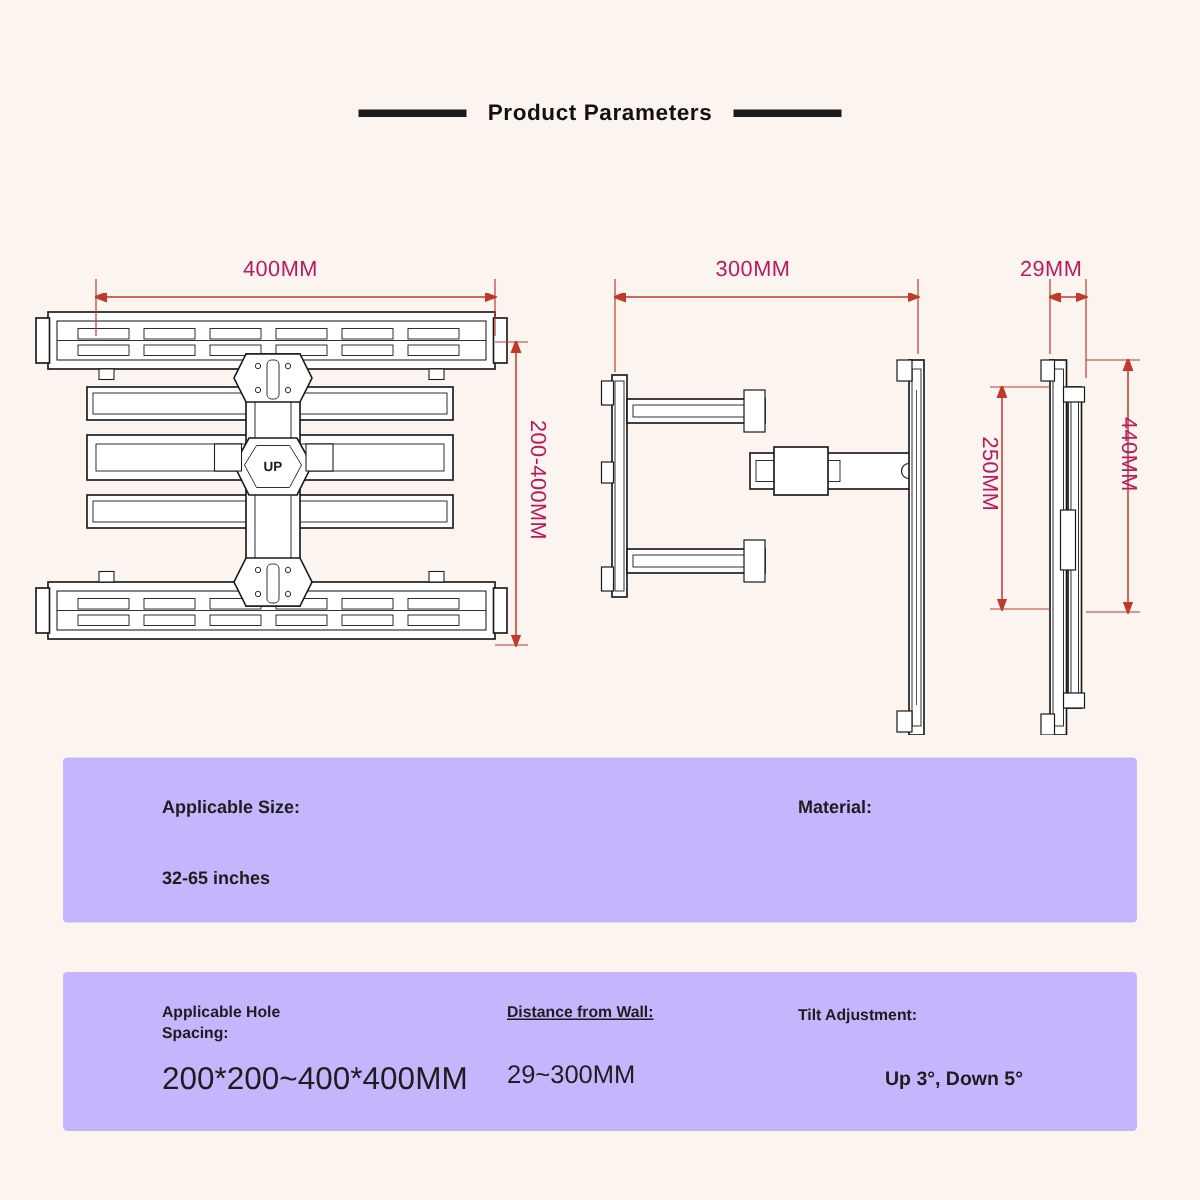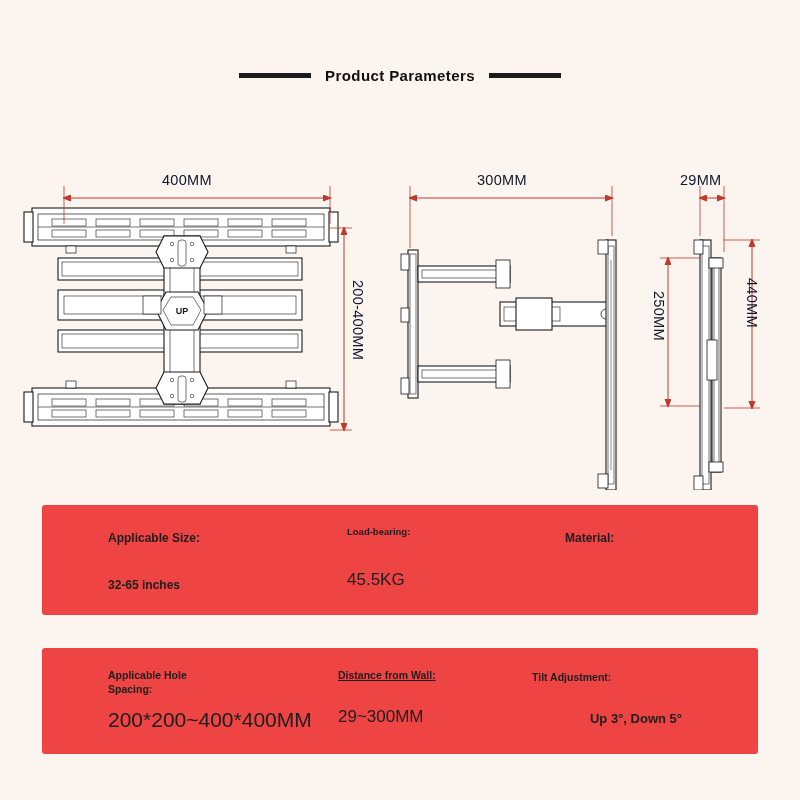--- a/index.html
+++ b/index.html
@@ -51,35 +51,35 @@
   .drawing {
     position: absolute;
     top: 140px;
     left: 0;
     width: 800px;
     height: 350px;
   }
   .dim-label {
     position: absolute;
     font-size: 14.5px;
-    color: #0f172a;
+    color: #be185d;
     white-space: nowrap;
     letter-spacing: 0.3px;
   }
   .dim-label.vert {
     writing-mode: vertical-rl;
     text-orientation: mixed;
   }
 
   
   .panel {
     position: absolute;
     left: 42px;
     width: 716px;
-    background: #ef4444;
+    background: #c4b5fd;
     border-radius: 3px;
   }
   .panel.one { top: 505px; height: 110px; }
   .panel.two { top: 648px; height: 106px; }
 
   .cell {
     position: absolute;
     top: 0;
     height: 100%;
   }
@@ -293,26 +293,22 @@
     <div class="dim-label vert" style="left:744px; top:138px;">440MM</div>
   </div>
 
   <div class="panel one">
 
     <div class="cell" style="left:66px; width:230px;">
       <div class="cell-label" style="left:0; top:25px; width:110px; font-size:12px;">Applicable Size:</div>
       <div class="cell-value" style="left:0; top:72px; font-size:12px; font-weight:bold;">32-65 inches</div>
     </div>
 
-    <div class="cell" style="left:305px; width:190px;">
-      <div class="cell-label" style="left:0; top:21px; font-size:9.5px;">Load-bearing:</div>
-      <div class="cell-value" style="left:0; top:64px; font-size:17px;">45.5KG</div>
-    </div>
-
-    <div class="cell" style="left:490px; width:220px;margin-left:33px;">
+
+    <div class="cell" style="left:490px; width:220px;">
       <div class="cell-label" style="left:0; top:25px; font-size:12px;">Material:</div>
     </div>
   </div>
 
   <div class="panel two">
 
     <div class="cell" style="left:66px; width:250px;">
       <div class="cell-label" style="left:0; top:20px; width:120px; font-size:10.5px;">Applicable Hole Spacing:</div>
       <div class="cell-value" style="left:0; top:58px; font-size:21px;">200*200~400*400MM</div>
     </div>

